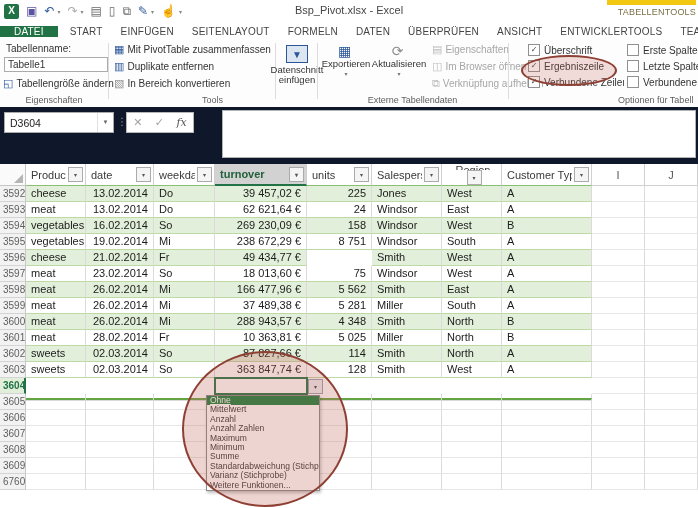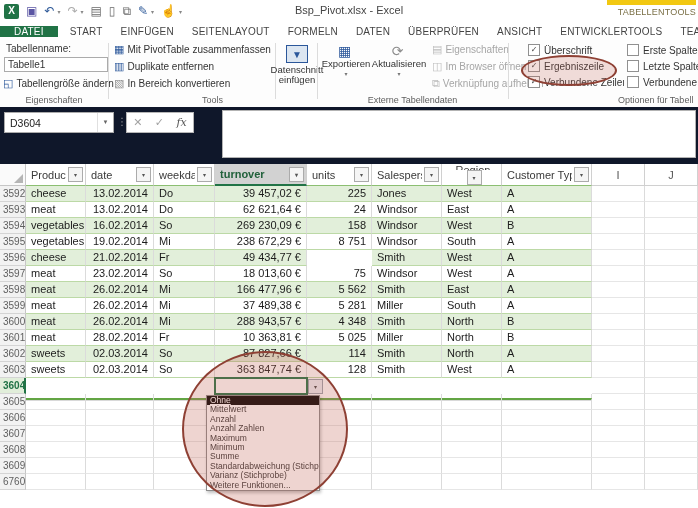--- a/index.html
+++ b/index.html
@@ -79,21 +79,21 @@
   .total .lbl-c{font-weight:bold;}
   .total .cnt{font-weight:bold;position:relative;}
   
   #selcell{position:absolute;left:214px;top:377px;width:94px;height:18px;border:2px solid #217346;
            background:#fff;box-sizing:border-box;z-index:15;}
   #ddbtn{position:absolute;left:308px;top:379px;width:15px;height:15px;background:#eceff4;border:1px solid #9aa3ad;
          box-sizing:border-box;font-size:6px;color:#444;display:flex;align-items:center;justify-content:center;z-index:16;}
   #popup{position:absolute;left:206px;top:395px;width:112px;background:#fff;border:1px solid #8a8a8a;
          box-shadow:1px 2px 3px rgba(0,0,0,.25);z-index:20;font-size:8.5px;}
   #popup .it{height:9.4px;line-height:9.4px;padding:0 3px;white-space:nowrap;overflow:hidden;color:#333;}
-  #popup .it.sel{background:#000000;color:#fff;text-decoration:underline;}
+  #popup .it.sel{background:#15803d;color:#fff;text-decoration:underline;}
   
   .spot{position:absolute;border:2px solid #8e4034;border-radius:50%;background:rgba(195,102,85,.28);z-index:40;}
   #spot-big{left:182px;top:351px;width:162px;height:152px;}
   #spot-small{left:521px;top:55px;width:92px;height:27px;background:rgba(195,102,85,.22);}
 </style>
 </head>
 <body>
 
 <div id="app">
 

